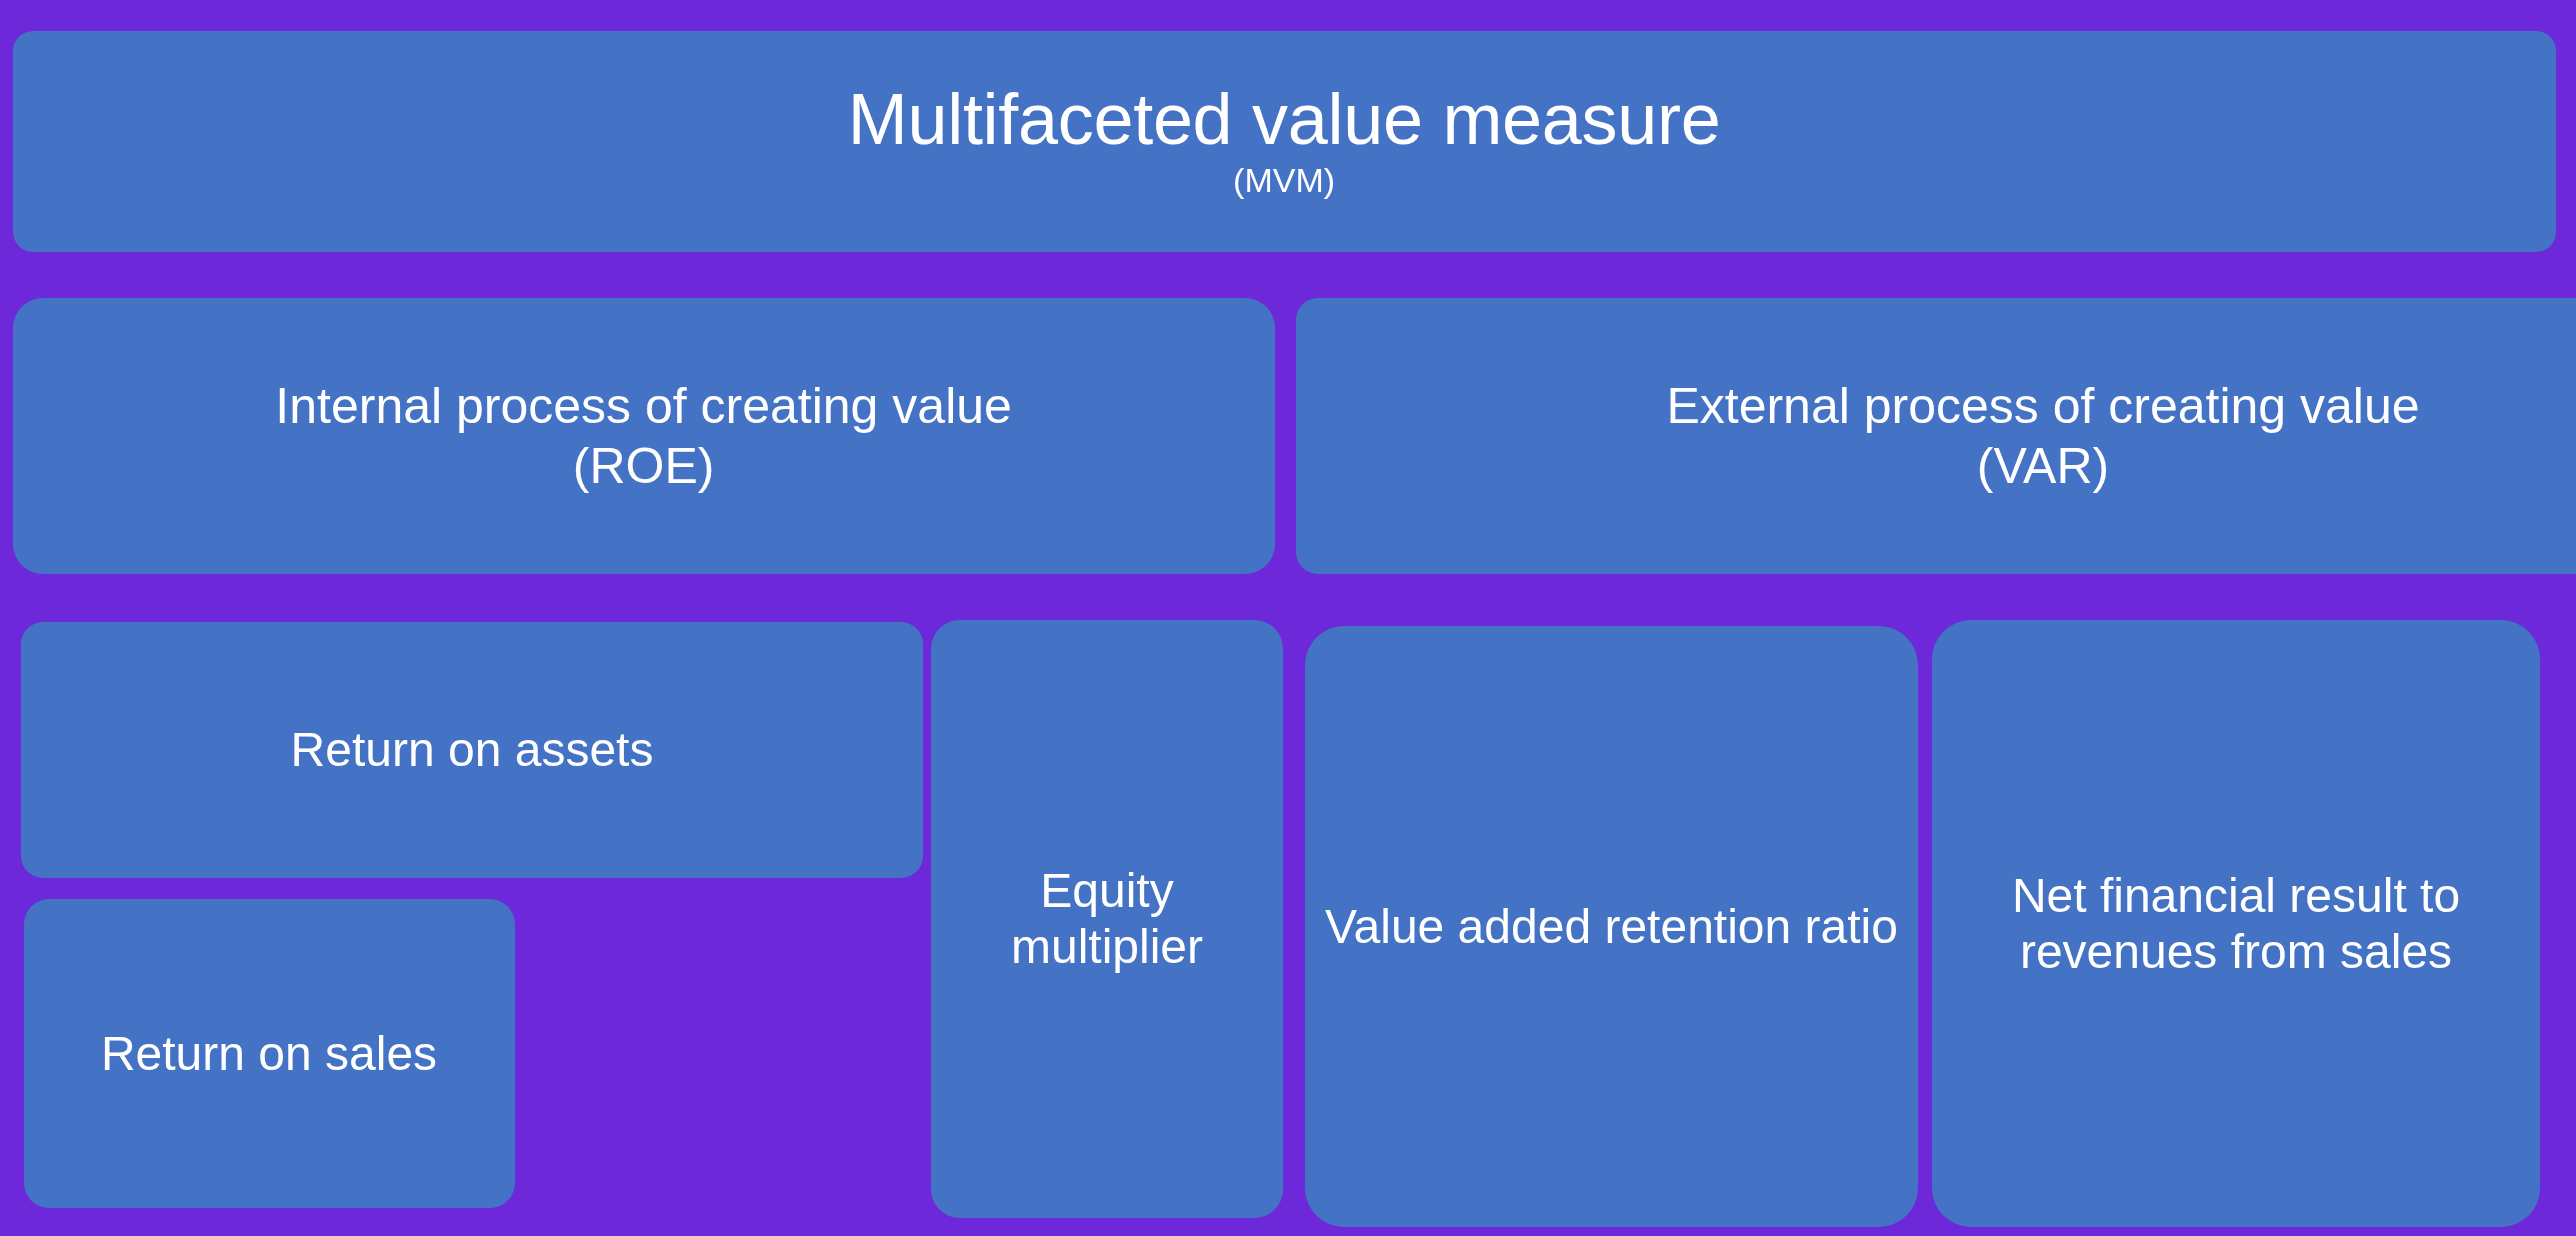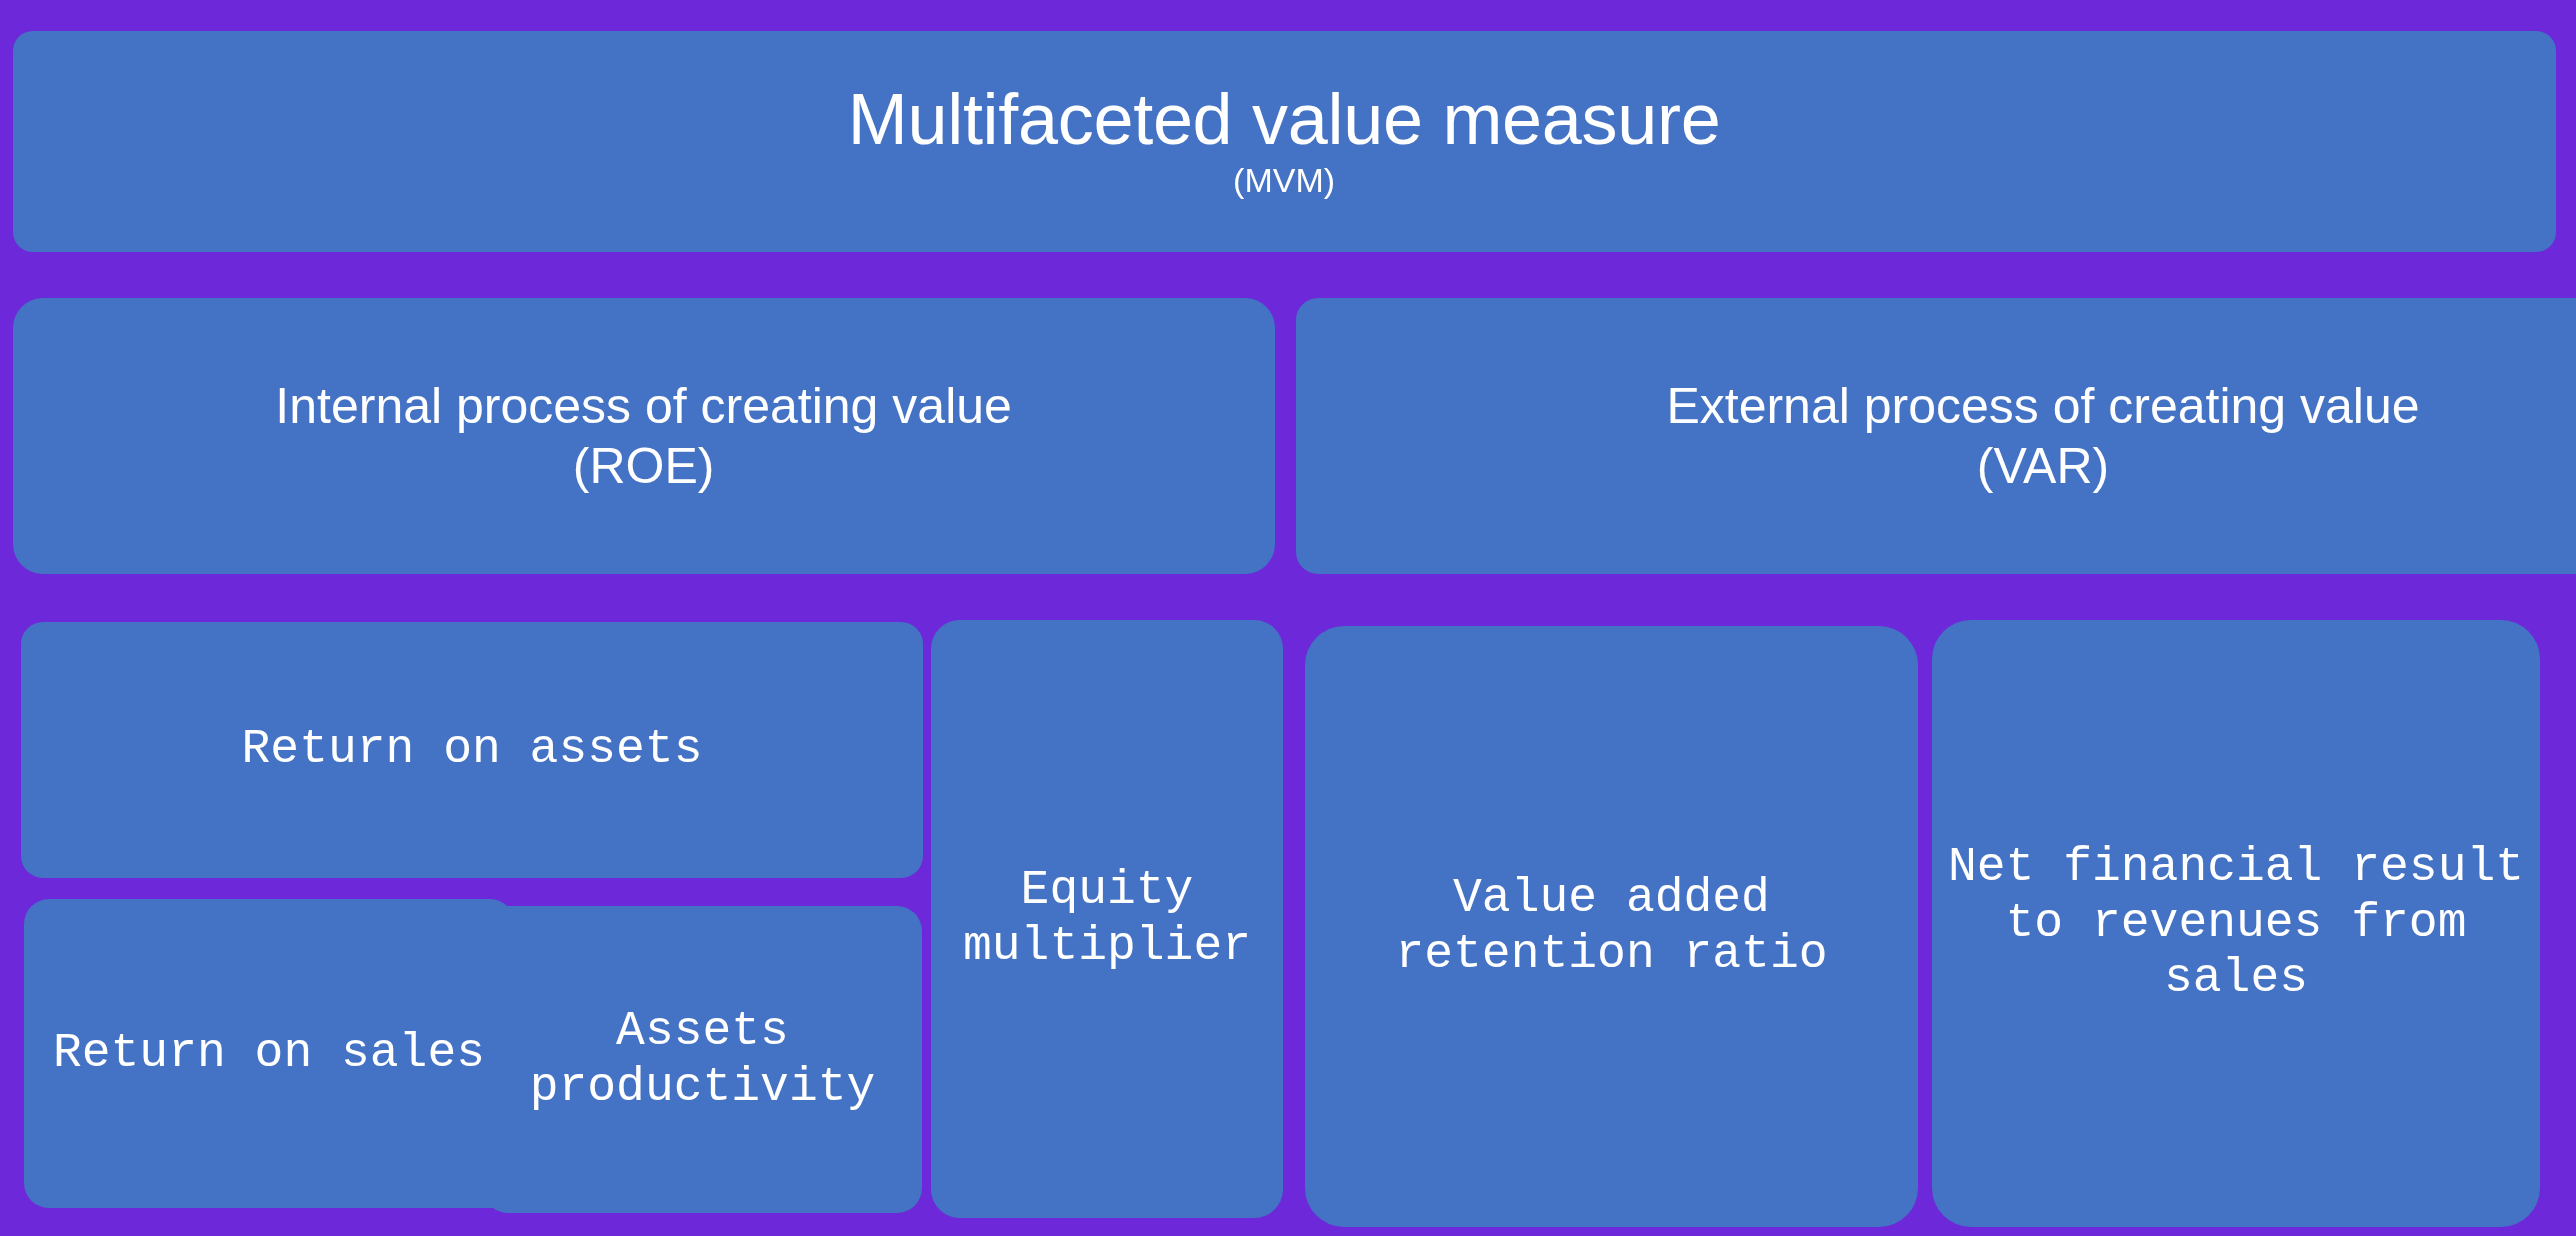--- a/index.html
+++ b/index.html
@@ -118,21 +118,20 @@
     left: 1932px;
     top: 620px;
     width: 608px;
     height: 607px;
     border-radius: 39px;
     font-size: 48px;
   }
   .metric .mtext {
     padding: 0 11.8px;
     max-width: 100%;
-    font-family: Liberation Mono, monospace;
   }
 </style>
 </head>
 <body>
 
 <div id="canvas">
 
   <div class="box" id="box-root">
     <div class="line-main">Multifaceted value measure</div>
     <div class="line-sub">(MVM)</div>
@@ -149,23 +148,20 @@
   </div>
 
   <div class="box metric" id="box-roa">
     <div class="mtext">Return on assets</div>
   </div>
 
   <div class="box metric" id="box-ros">
     <div class="mtext">Return on sales</div>
   </div>
 
-  <div class="box metric" id="box-assetprod">
-    <div class="mtext">Assets productivity</div>
-  </div>
 
   <div class="box metric" id="box-equity">
     <div class="mtext">Equity multiplier</div>
   </div>
 
   <div class="box metric" id="box-var">
     <div class="mtext">Value added retention ratio</div>
   </div>
 
   <div class="box metric" id="box-netfin">

